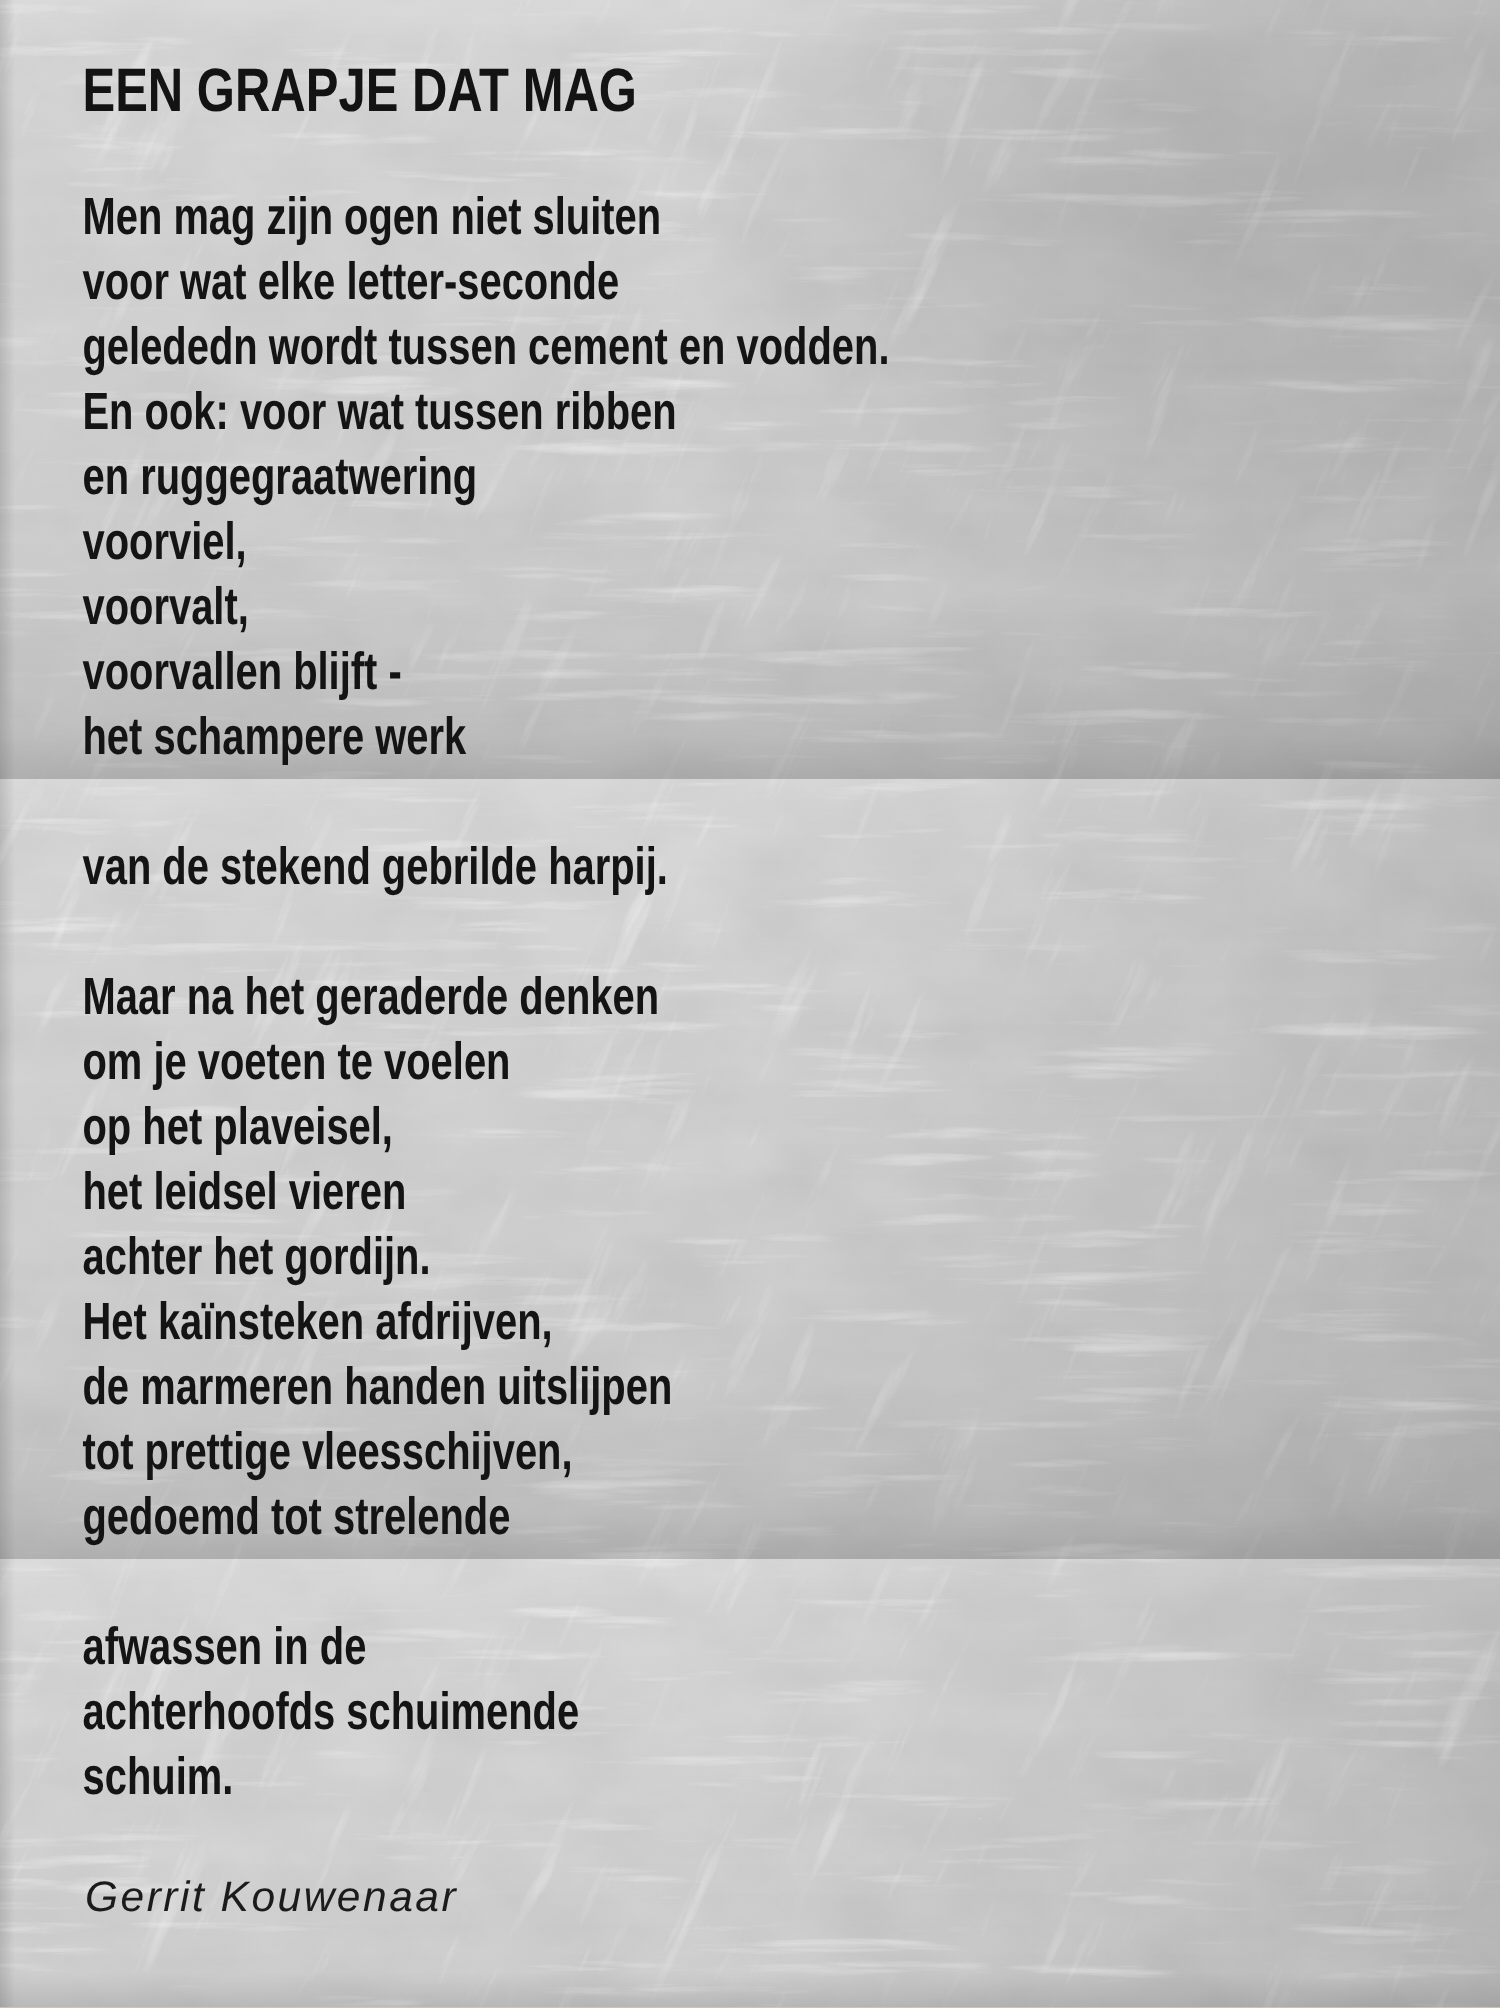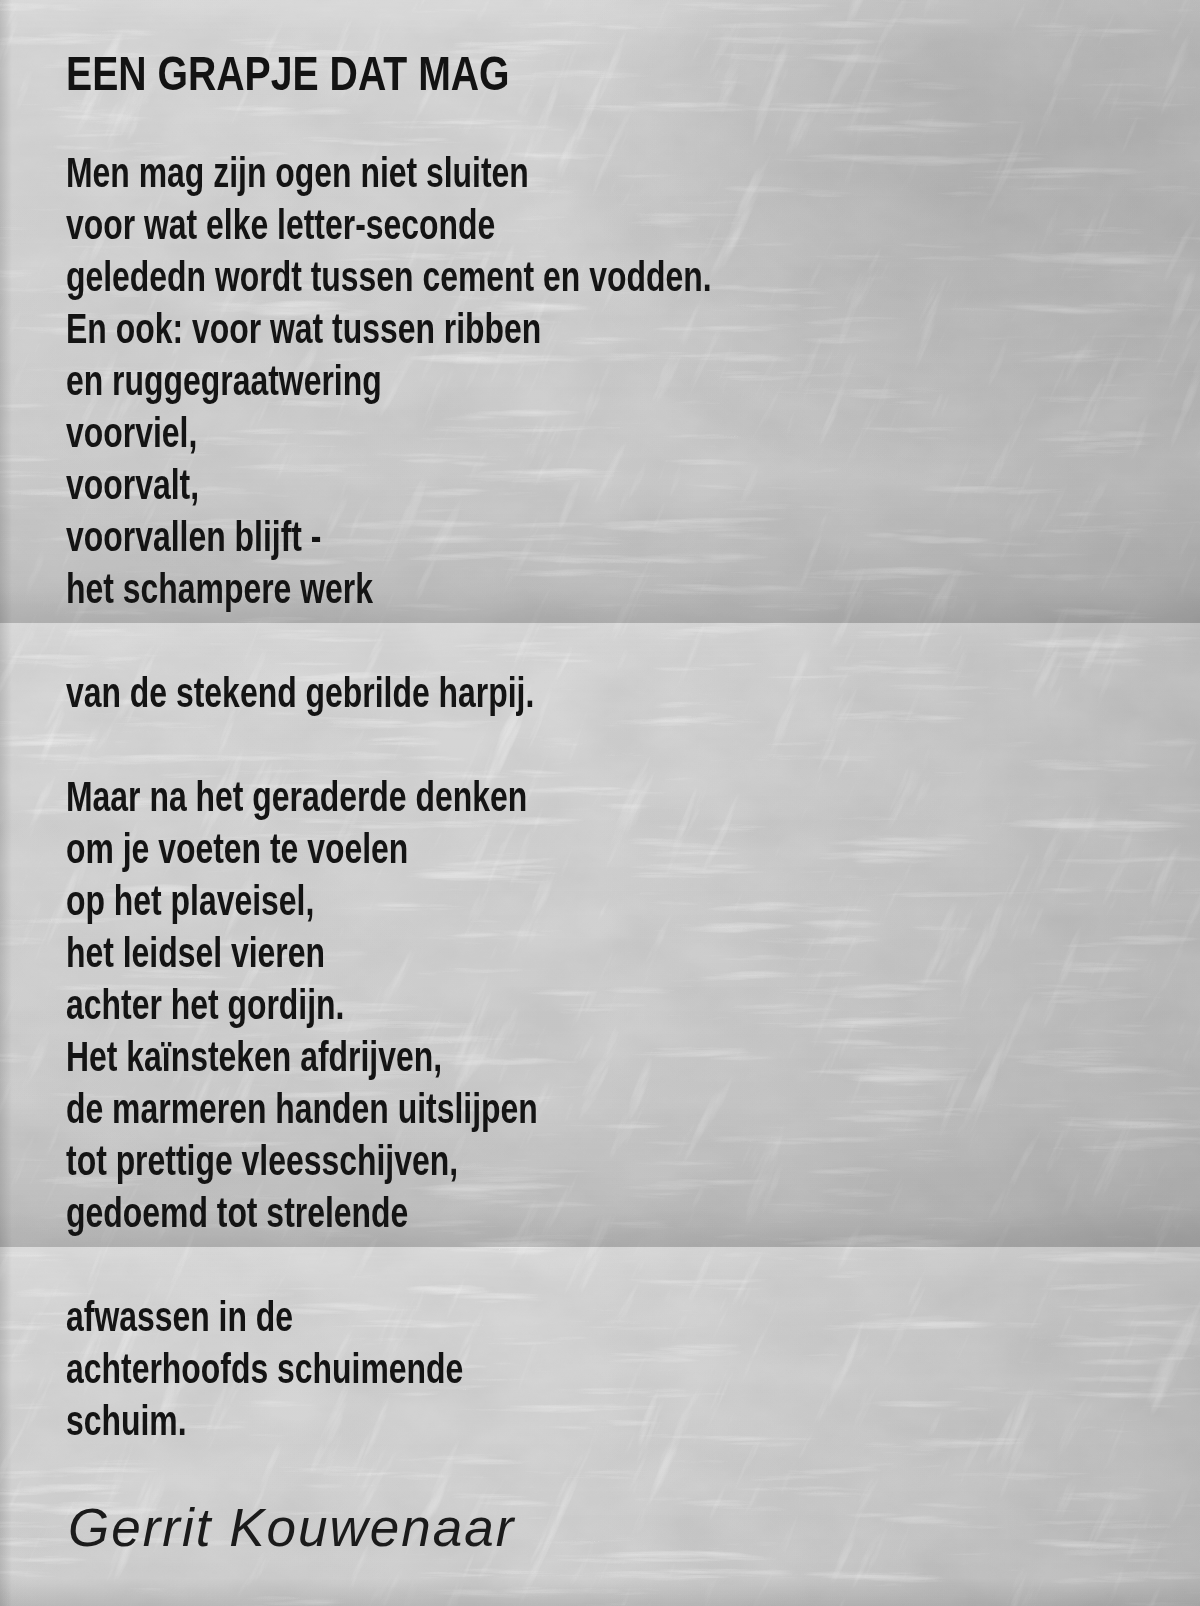--- a/index.html
+++ b/index.html
@@ -85,21 +85,21 @@
   .poem p {
     margin: 0 0 52px 0;
   }
   .poem .line {
     display: block;
   }
   .author {
     position: absolute;
     left: 68px;
     top: 1501px;
-    font-size: 53px;
+    font-size: 34px;
     font-style: italic;
     font-weight: normal;
     letter-spacing: 2px;
     line-height: 1;
     color: #1b1b1b;
     white-space: nowrap;
   }
 </style>
 </head>
 <body>

